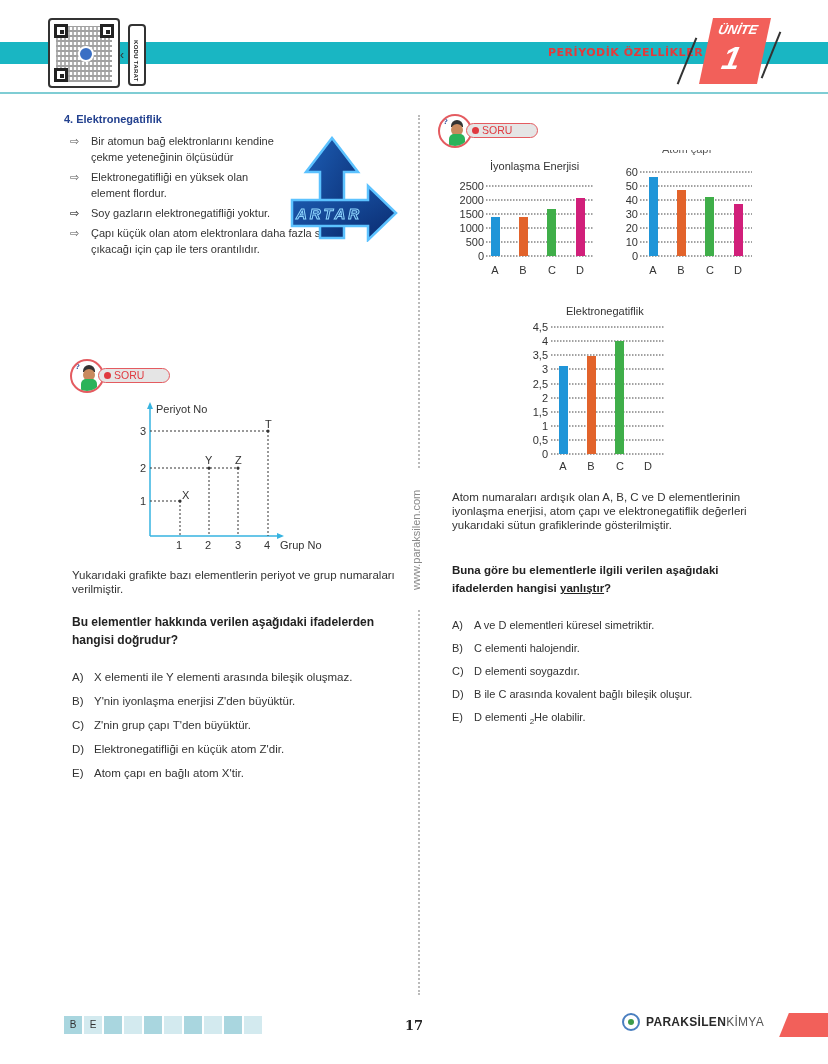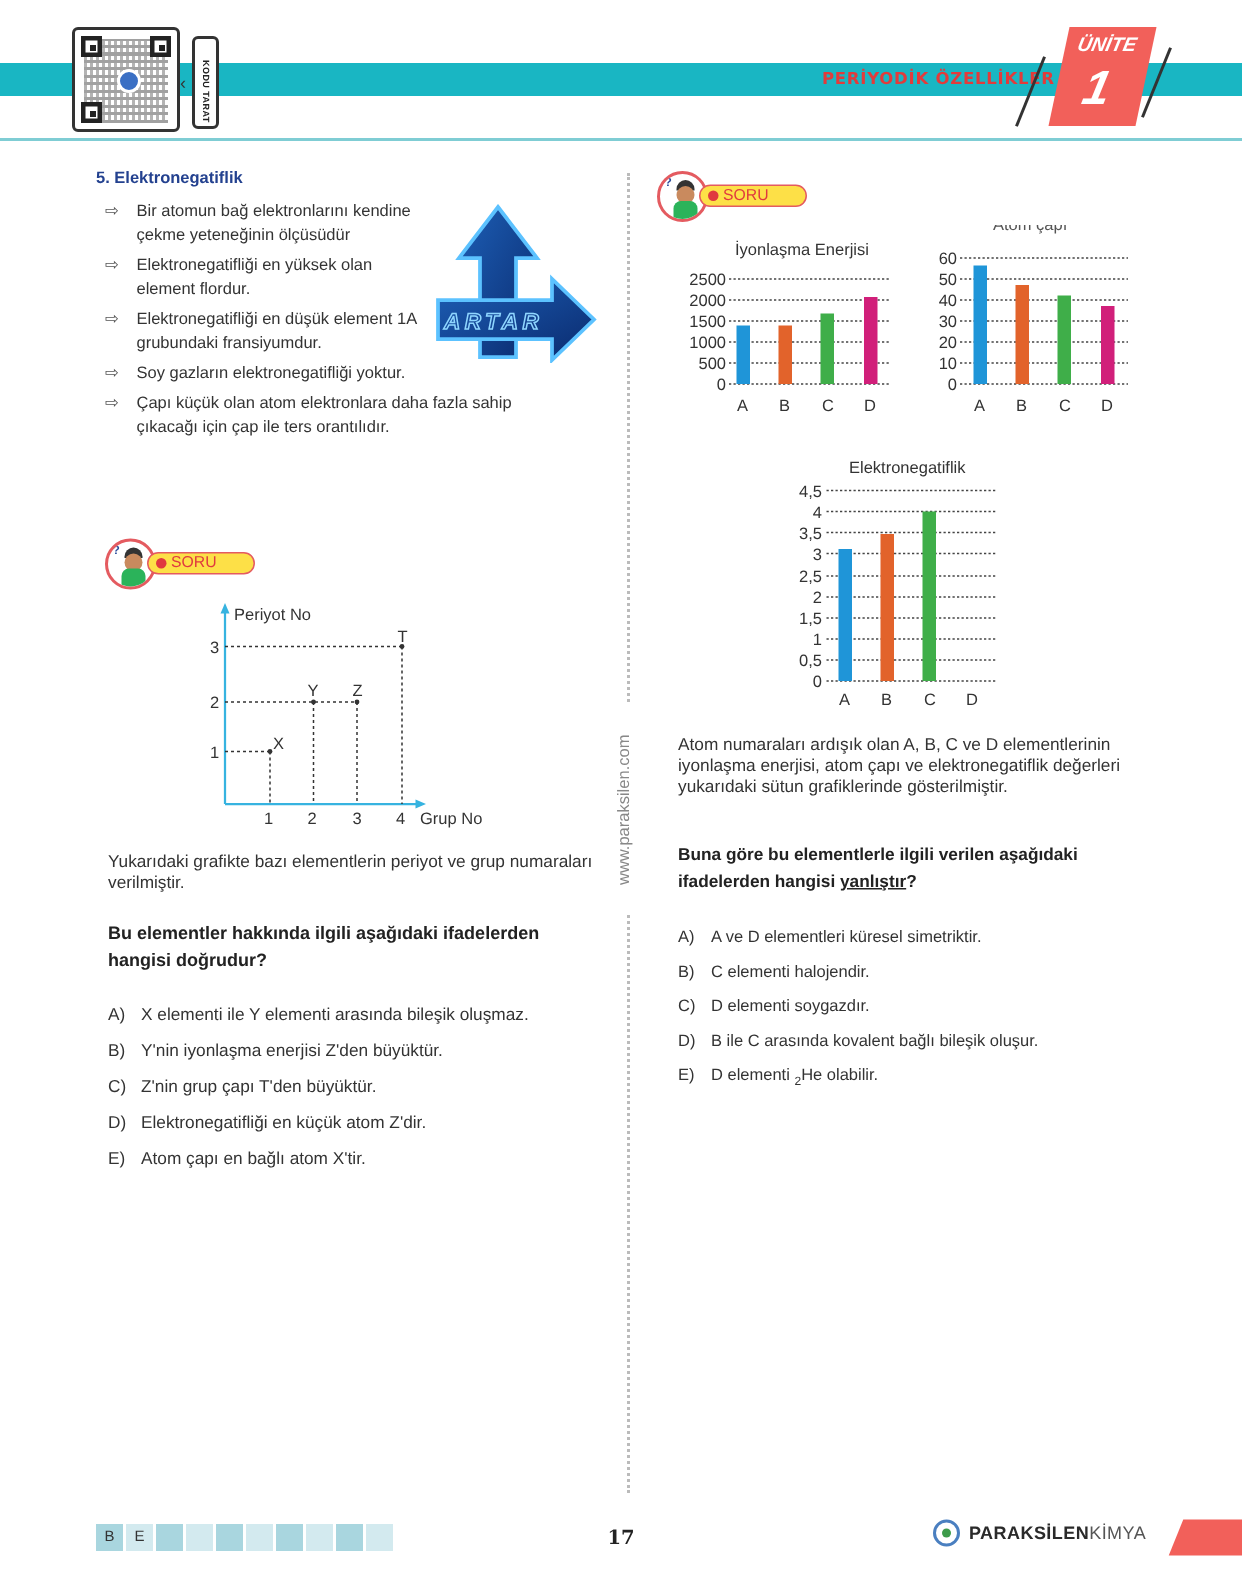--- a/index.html
+++ b/index.html
@@ -40,21 +40,21 @@
 
   .artar { position: absolute; left: 290px; top: 136px; width: 108px; height: 106px; }
 
   
   .soru { position: absolute; height: 34px; }
   .soru .avatar { position: absolute; left: 0; top: 0; width: 34px; height: 34px; border-radius: 50%; border: 2px solid #e45b60; background: #fff; overflow: hidden; }
   .soru .avatar .body { position: absolute; left: 9px; top: 18px; width: 16px; height: 14px; background: #2bb35a; border-radius: 5px 5px 0 0; }
   .soru .avatar .head { position: absolute; left: 11px; top: 8px; width: 12px; height: 12px; background: #c98a5e; border-radius: 50%; }
   .soru .avatar .hair { position: absolute; left: 11px; top: 4px; width: 12px; height: 7px; background: #333; border-radius: 6px 6px 0 0; }
   .soru .avatar .q { position: absolute; left: 3px; top: 1px; font-size: 8px; color: #2a4b9a; font-weight: bold; }
-  .soru .pill { position: absolute; left: 28px; top: 9px; width: 72px; height: 15px; border: 1.5px solid #e45b60; border-radius: 8px; background: #fde047; }
+  .soru .pill { position: absolute; left: 28px; top: 9px; width: 72px; height: 15px; border: 1.5px solid #e45b60; border-radius: 8px; background: #e5e5e5; }
   .soru .pill .dot { position: absolute; left: 5px; top: 3px; width: 7px; height: 7px; border-radius: 50%; background: #e0393f; }
   .soru .pill .txt { position: absolute; left: 15px; top: 0; font-size: 10.5px; color: #e0393f; line-height: 13px; }
 
   
   .pt-chart { position: absolute; left: 120px; top: 400px; width: 220px; height: 155px; }
 
   .q-text { position: absolute; font-size: 11.5px; line-height: 14px; color: #333; }
   .q-bold { position: absolute; font-size: 12px; line-height: 18px; font-weight: bold; color: #222; }
   .opts { position: absolute; list-style: none; }
   .opts li { font-size: 11.5px; line-height: 16px; margin-bottom: 8px; color: #333; display: flex; }
@@ -98,25 +98,25 @@
 <div class="slash1"></div>
 <div class="unit-badge">
   <div class="u-lbl">ÜNİTE</div>
   <div class="u-num">1</div>
 </div>
 <div class="slash2"></div>
 
 <div class="divider"></div>
 <div class="divider-text">www.paraksilen.com</div>
 
-<div class="sec-title">5. Elektronegatiflik</div>
+<div class="sec-title">4. Elektronegatiflik</div>
 <ul class="bullets">
   <li style="width:225px"><span class="arr">⇨</span><span>Bir atomun bağ elektronlarını kendine çekme yeteneğinin ölçüsüdür</span></li>
   <li style="width:210px"><span class="arr">⇨</span><span>Elektronegatifliği en yüksek olan element flordur.</span></li>
-  <li style="width:225px"><span class="arr">⇨</span><span>Elektronegatifliği en düşük element 1A grubundaki fransiyumdur.</span></li>
+  <li style="width:225px"><span class="arr">⇨</span></li>
   <li class="wide"><span class="arr">⇨</span><span>Soy gazların elektronegatifliği yoktur.</span></li>
   <li class="wide"><span class="arr">⇨</span><span>Çapı küçük olan atom elektronlara daha fazla sahip çıkacağı için çap ile ters orantılıdır.</span></li>
 </ul>
 
 <svg class="artar" viewBox="0 0 108 106">
   <defs>
     <linearGradient id="ag" x1="0" y1="0" x2="1" y2="1">
       <stop offset="0" stop-color="#1d5fb6"></stop>
       <stop offset="1" stop-color="#0a2a6e"></stop>
     </linearGradient>
@@ -171,21 +171,21 @@
       <circle cx="118" cy="68" r="1.6"></circle>
       <circle cx="148" cy="31" r="1.6"></circle>
     <text x="62" y="99">X</text>
     <text x="85" y="64">Y</text>
     <text x="115" y="64">Z</text>
     <text x="145" y="28">T</text>
   </g>
 </svg>
 
 <div class="q-text" style="left:72px;top:568px;width:330px">Yukarıdaki grafikte bazı elementlerin periyot ve grup numaraları verilmiştir.</div>
-<div class="q-bold" style="left:72px;top:613px;width:330px">Bu elementler hakkında ilgili aşağıdaki ifadelerden hangisi doğrudur?</div>
+<div class="q-bold" style="left:72px;top:613px;width:330px">Bu elementler hakkında verilen aşağıdaki ifadelerden hangisi doğrudur?</div>
 <ul class="opts" style="left:72px;top:669px;width:340px">
   <li>
       <span class="l">A)</span>
       <span>X elementi ile Y elementi arasında bileşik oluşmaz.</span>
     </li>
   <li>
       <span class="l">B)</span>
       <span>Y'nin iyonlaşma enerjisi Z'den büyüktür.</span>
     </li>
   <li>

